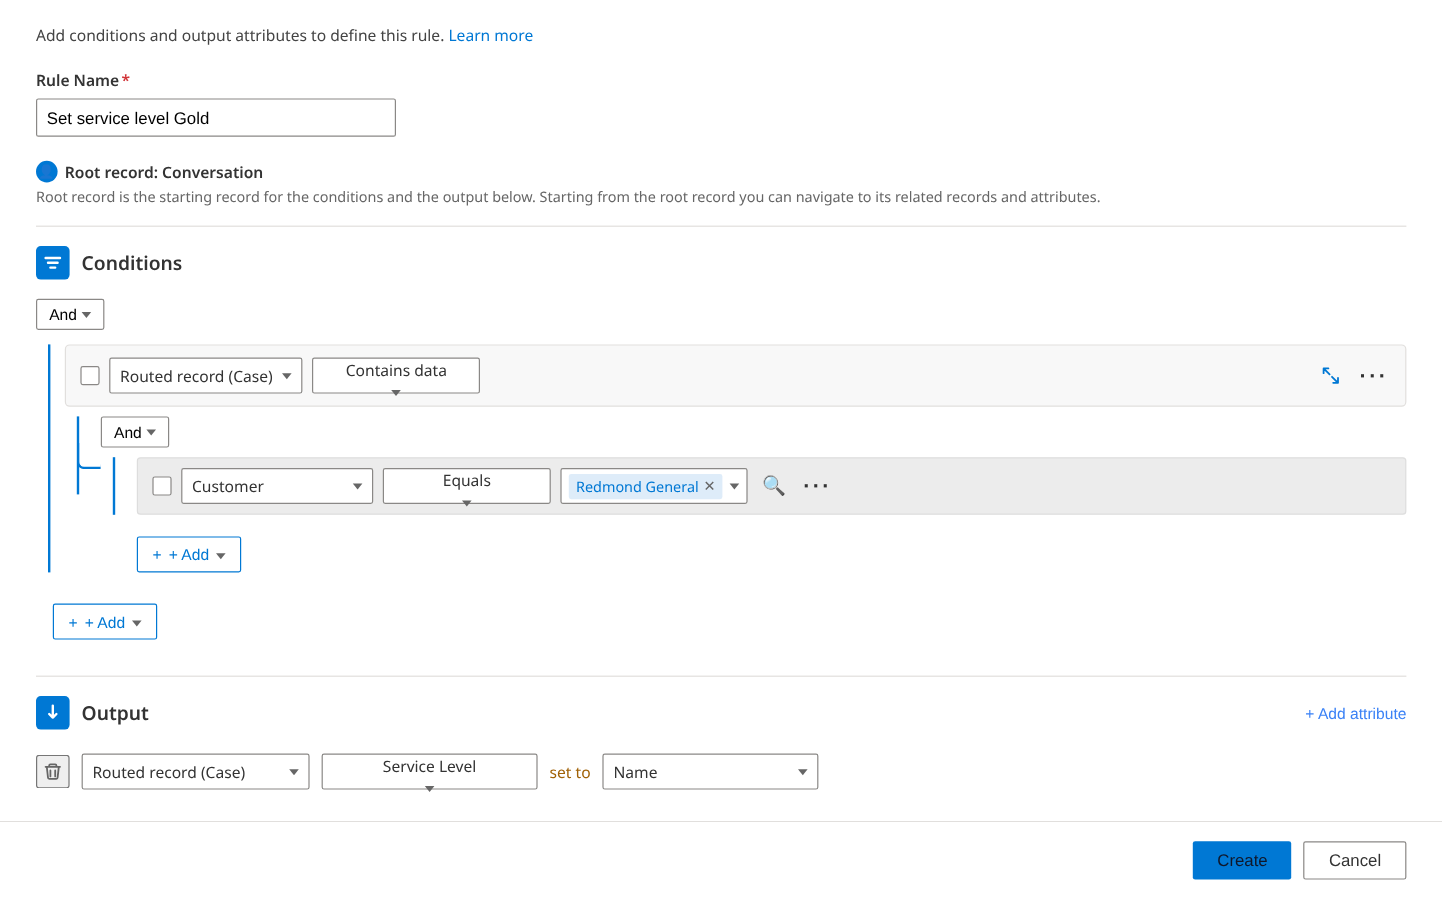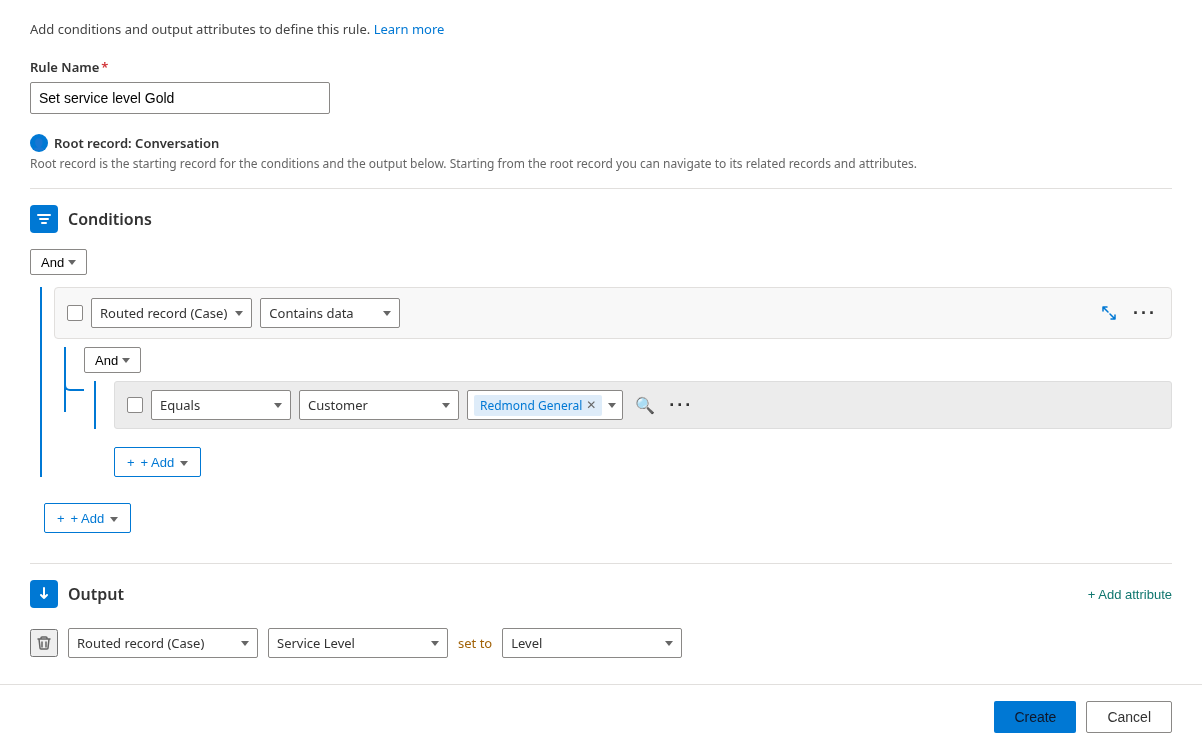--- a/index.html
+++ b/index.html
@@ -158,21 +158,21 @@
       font-size: 13px;
       cursor: pointer;
       display: inline-flex;
       align-items: center;
       justify-content: space-between;
       gap: 8px;
       min-width: 80px;
     }
 
     .dropdown-select.wide { min-width: 160px; }
-    .dropdown-select.medium { min-width: 140px; }
+    .dropdown-select.medium { min-width: 140px; flex-direction: column; }
 
     .chevron-down {
       width: 0;
       height: 0;
       border-left: 4px solid transparent;
       border-right: 4px solid transparent;
       border-top: 5px solid #666;
       flex-shrink: 0;
     }
 
@@ -291,21 +291,21 @@
       height: 28px;
       display: inline-flex;
       align-items: center;
       justify-content: center;
     }
 
     .add-attribute-btn {
       display: inline-flex;
       align-items: center;
       gap: 6px;
-      color: #0f766e;
+      color: #3b82f6;
       font-size: 13px;
       cursor: pointer;
       background: none;
       border: none;
       padding: 0;
     }
 
     .output-header {
       display: flex;
       align-items: center;
@@ -452,26 +452,26 @@
           <span>And</span>
           <span class="chevron-down"></span>
         </button>
       </div>
 
       <div style="padding-left: 30px; position:relative;">
         <div style="position:absolute; left:10px; top:0; height:50%; width:2px; background:#0078d4;"></div>
         
         <div style="display:flex; align-items:center; gap:8px; padding: 8px 12px; background:#ececec; border:1px solid #ddd; border-radius:3px; margin-bottom:10px;">
           <div class="checkbox"></div>
+          <div class="dropdown-select wide">
+            <span>Customer</span>
+            <span class="chevron-down"></span>
+          </div>
           <div class="dropdown-select medium">
             <span>Equals</span>
-            <span class="chevron-down"></span>
-          </div>
-          <div class="dropdown-select wide">
-            <span>Customer</span>
             <span class="chevron-down"></span>
           </div>
 
           <div class="tag-input">
             <div class="tag">
               <span>Redmond General</span>
               <span class="tag-close">✕</span>
             </div>
             <span class="tag-chevron"></span>
           </div>
@@ -519,27 +519,27 @@
   <div class="output-row" style="margin-top:14px;">
     <button class="trash-icon">
       <svg width="16" height="16" viewBox="0 0 16 16" fill="none">
         <path d="M2 4h12M5 4V3a1 1 0 011-1h4a1 1 0 011 1v1M6 7v5M10 7v5M3 4l1 9a1 1 0 001 1h6a1 1 0 001-1l1-9" stroke="#666" stroke-width="1.5" stroke-linecap="round" stroke-linejoin="round"></path>
       </svg>
     </button>
     <div class="dropdown-select" style="min-width:190px;">
       <span>Routed record (Case)</span>
       <span class="chevron-down"></span>
     </div>
-    <div class="dropdown-select" style="min-width:180px;">
+    <div class="dropdown-select" style="min-width:180px;flex-direction:column;">
       <span>Service Level</span>
       <span class="chevron-down"></span>
     </div>
     <span class="set-to-label">set to</span>
     <div class="dropdown-select" style="min-width:180px;">
-      <span>Level</span>
+      <span>Name</span>
       <span class="chevron-down"></span>
     </div>
   </div>
 </div>
 
 <div class="action-bar">
   <button class="btn-primary">Create</button>
   <button class="btn-secondary">Cancel</button>
 </div>
 

